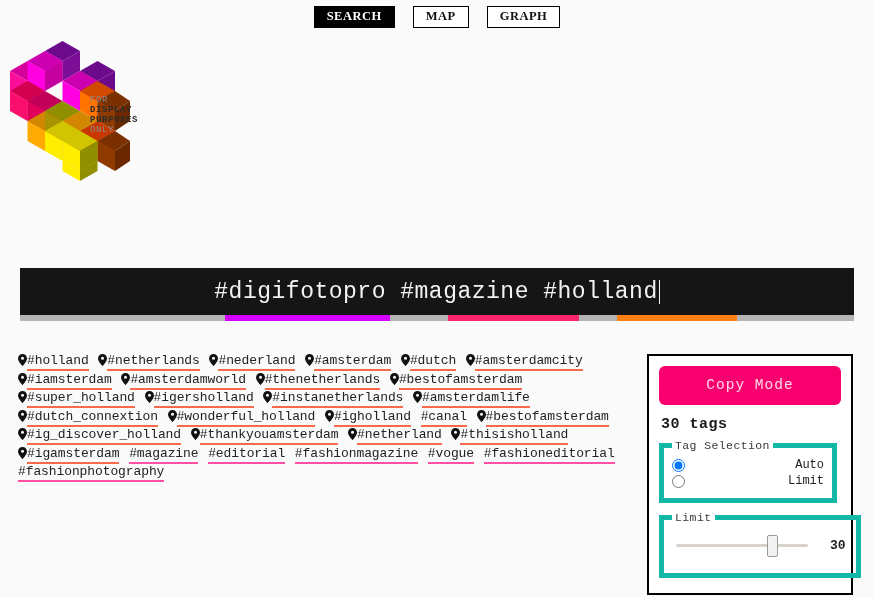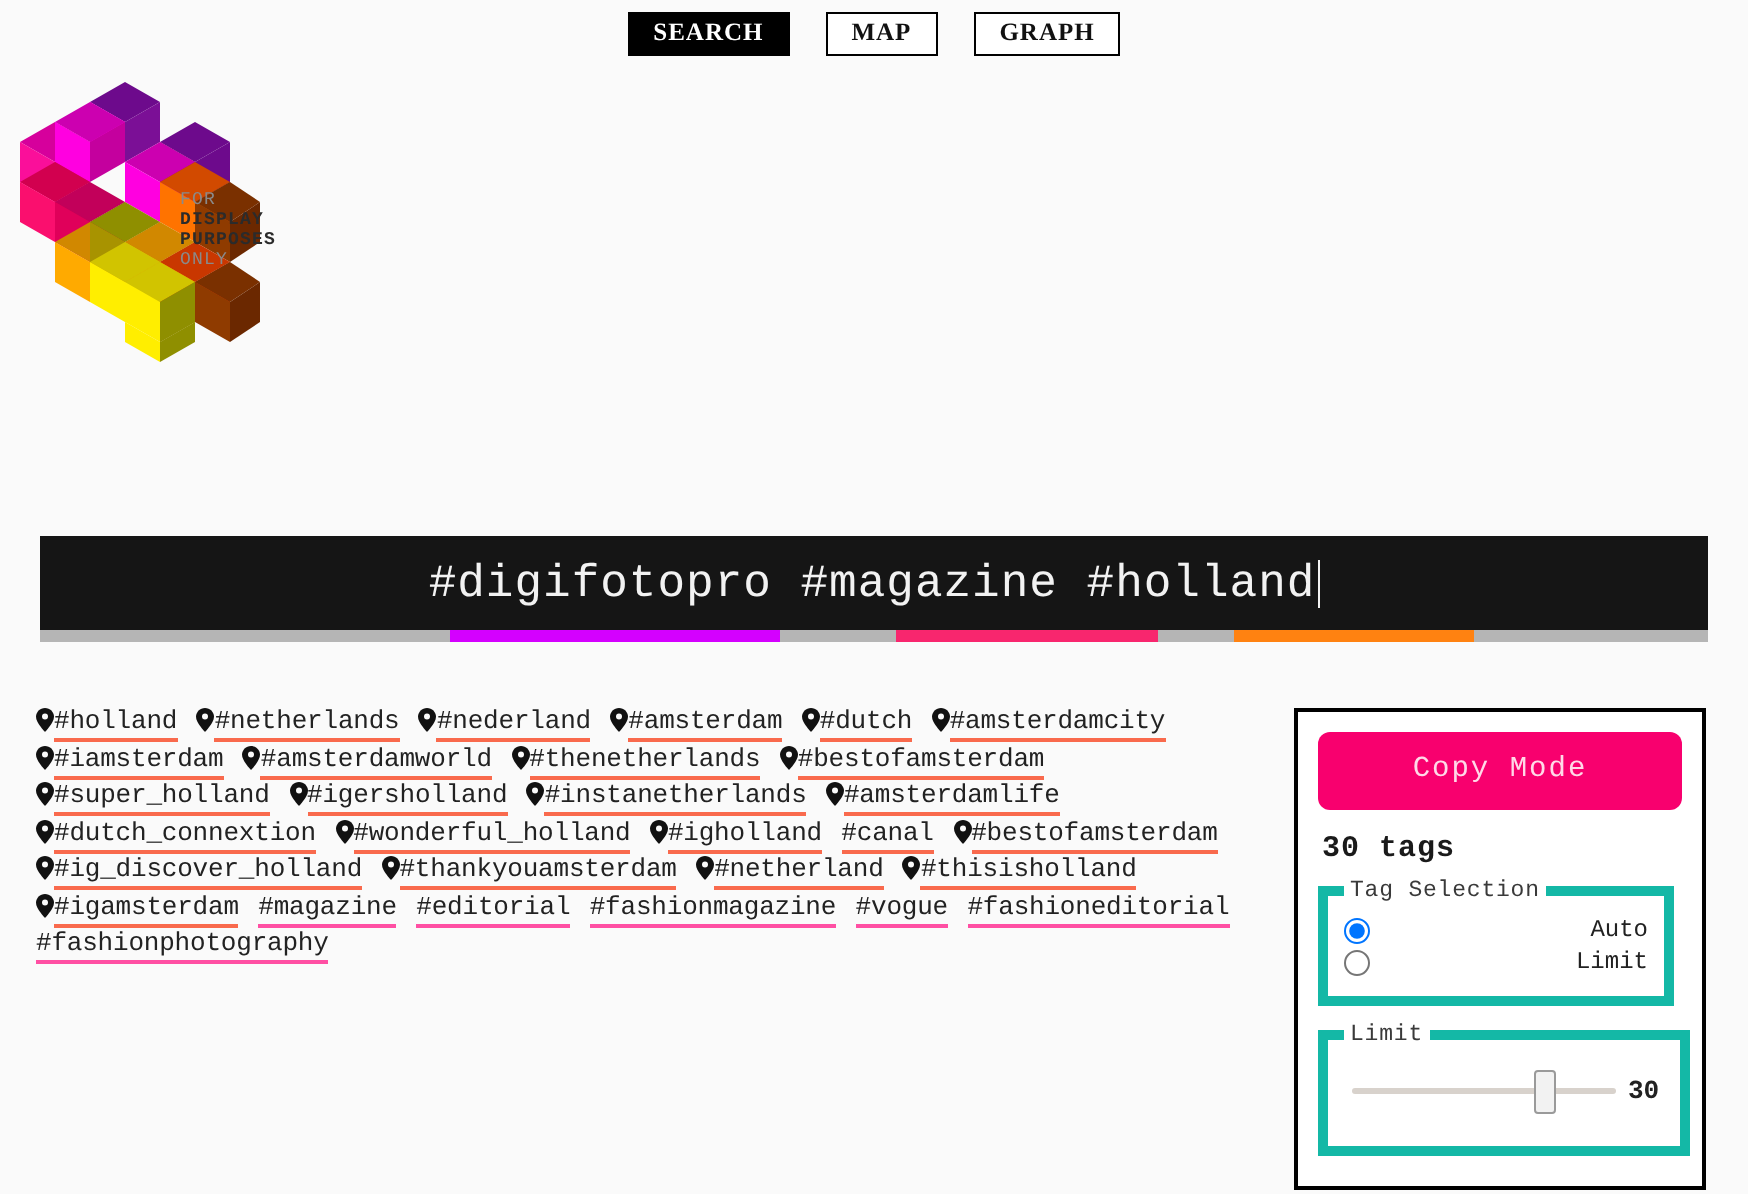--- a/index.html
+++ b/index.html
@@ -193,21 +193,21 @@
     font-size: 12px;
     color: #222;
     margin: 2px 0;
     cursor: pointer;
     justify-content: space-between;
   }
   .radio-line input[type=radio] { margin: 0; cursor: pointer; }
   .slider-row {
     display: flex;
     align-items: center;
-    gap: 4px;
+    gap: 20px;
     padding: 10px 2px 12px 2px;
   }
   .slider {
     -webkit-appearance: none;
     appearance: none;
     width: 132px;
     height: 3px;
     background: #d8d2cc;
     border-radius: 2px;
     outline: none;

